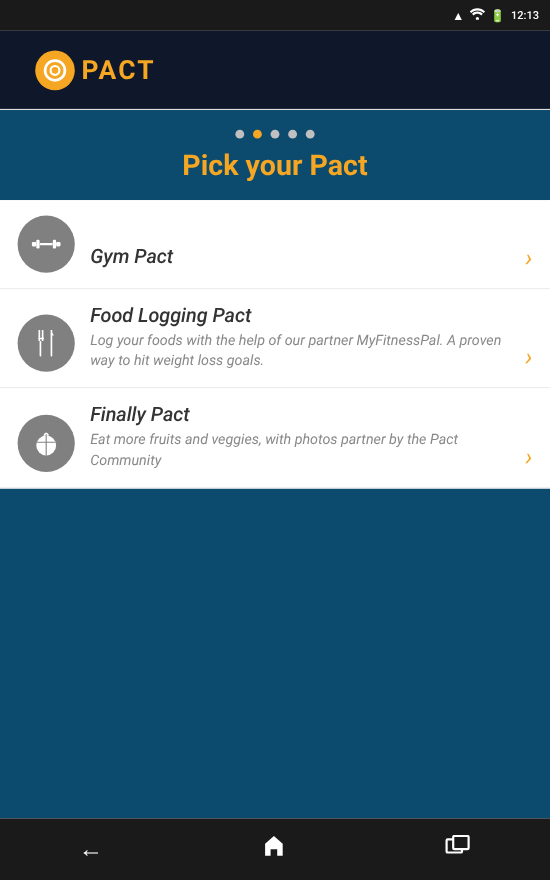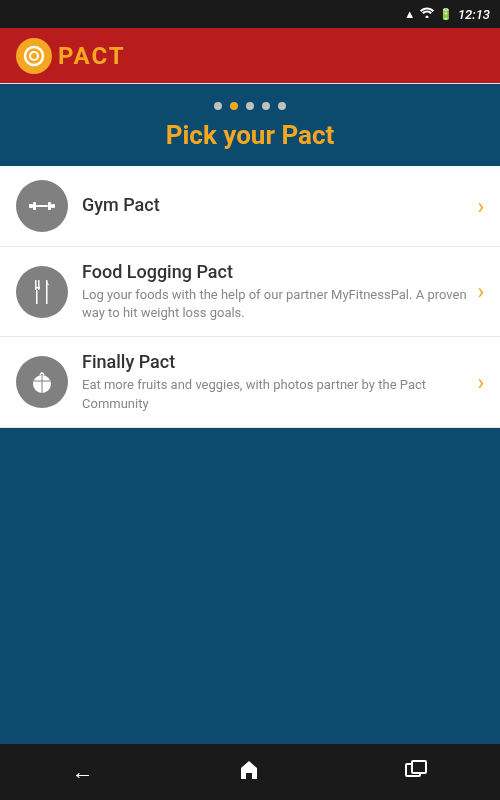--- a/index.html
+++ b/index.html
@@ -30,37 +30,36 @@
     }
 
     .status-bar-icons {
       display: flex;
       align-items: center;
       gap: 5px;
     }
 
     .status-time {
       color: white;
-      font-size: 13px;
+      font-size: 10px;
       font-weight: 500;
-      font-style: italic;
     }
 
     .status-icon {
       color: white;
       font-size: 11px;
     }
 
     
     .header {
-      background: #b91c1c;
-      height: 56px;
-      display: flex;
-      align-items: center;
-      padding: 0 16px;
+      background: #0f172a;
+      height: 72px;
+      display: flex;
+      align-items: center;
+      padding: 0 32px;
       border-bottom: 1px solid #e0e0e0;
     }
 
     .logo-container {
       display: flex;
       align-items: center;
       gap: 6px;
     }
 
     .logo-icon {
@@ -122,26 +121,27 @@
 
     
     .pact-list {
       display: flex;
       flex-direction: column;
       background: #ffffff;
     }
 
     .pact-item {
       display: flex;
-      align-items: center;
+      align-items: flex-end;
       padding: 14px 16px;
       border-bottom: 1px solid #e8e8e8;
       background: #ffffff;
       cursor: pointer;
       position: relative;
+      font-style: italic;
     }
 
     .pact-icon-container {
       width: 52px;
       height: 52px;
       border-radius: 50%;
       background: #808080;
       display: flex;
       align-items: center;
       justify-content: center;

